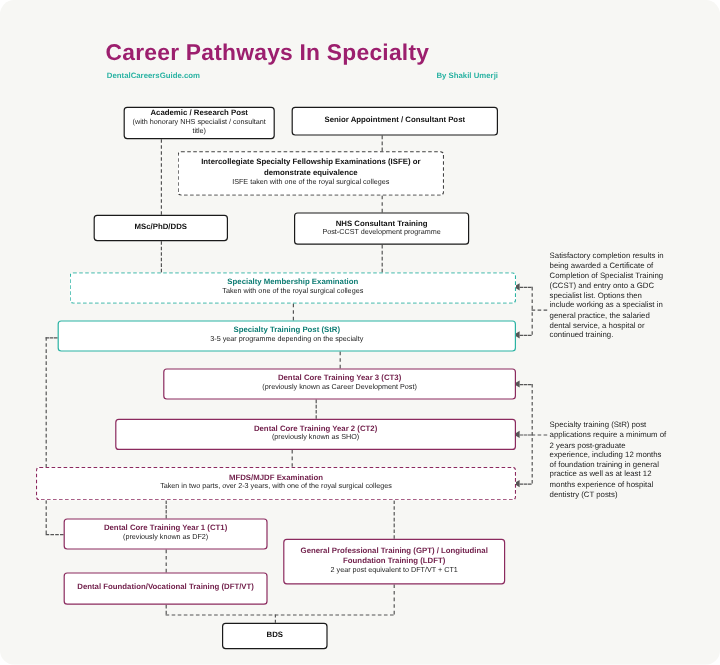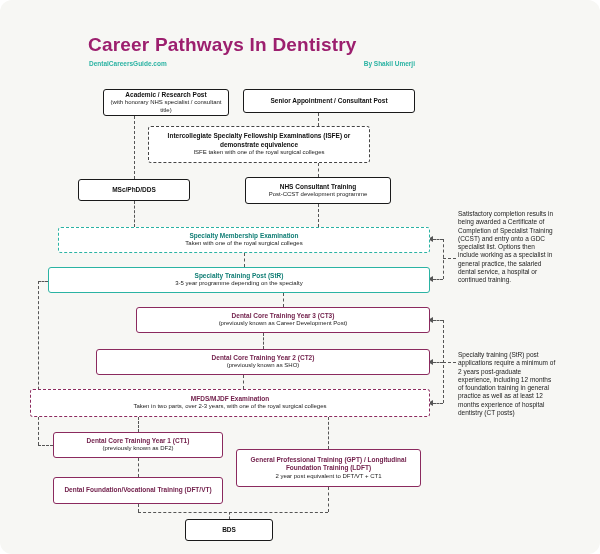--- a/index.html
+++ b/index.html
@@ -44,21 +44,21 @@
 
   .vline{position:absolute;width:0;border-left:1px dashed #555;}
   .hline{position:absolute;height:0;border-top:1px dashed #555;}
   .arrow-l{position:absolute;width:0;height:0;border-top:3px solid transparent;border-bottom:3px solid transparent;border-right:5px solid #555;}
 </style>
 </head>
 <body>
 
 <div class="canvas">
 
-  <div class="page-title">Career Pathways In Dentistry</div>
+  <div class="page-title">Career Pathways In Specialty</div>
   <div class="site">DentalCareersGuide.com</div>
   <div class="byline">By Shakil Umerji</div>
 
   <div class="vline" style="left:134px;top:116px;height:63px"></div>
   <div class="vline" style="left:318px;top:113px;height:13px"></div>
   <div class="vline" style="left:318px;top:163px;height:14px"></div>
   <div class="vline" style="left:318px;top:204px;height:23px"></div>
   <div class="vline" style="left:134px;top:201px;height:26px"></div>
   <div class="vline" style="left:244px;top:253px;height:14px"></div>
   <div class="vline" style="left:283px;top:293px;height:14px"></div>

